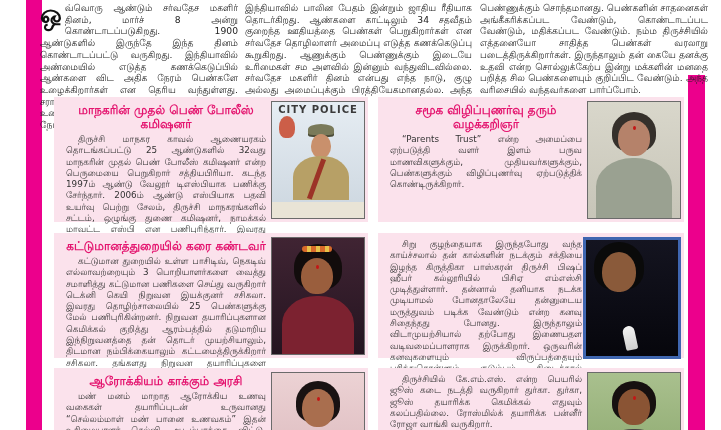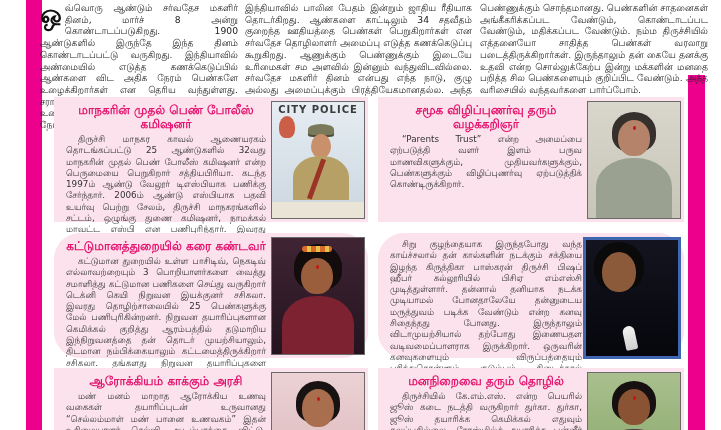--- a/index.html
+++ b/index.html
@@ -17,21 +17,21 @@
   .col-1{width:198px;}
   .col-2{width:227px;margin-left:7px;}
   .col-3{width:228px;margin-left:8px;}
   .dropcap{float:left;font-size:26px;line-height:23px;font-weight:bold;margin:1px 3px 0 0;color:#111;}
 
   
   .box{position:absolute;background:#fbe2ec;}
   .box.l{left:54px;width:314px;}
   .box.r{left:378px;width:306px;}
   .row1{top:97px;height:125px;}
-  .row2{top:233px;height:125px;border-radius:26px;}
+  .row2{top:233px;height:125px;}
   .row3{top:368px;height:125px;}
   .box .txt{margin:6px 102px 4px 12px;}
   .box h2{margin:0 0 3px 0;font-size:12px;line-height:14px;font-weight:bold;
           color:#e4156f;text-align:center;}
   .box p{margin:0 0 4px 0;font-size:8.8px;line-height:11.3px;text-align:justify;
          text-indent:12px;color:#333;}
   .box p:empty{display:none;}
 
   
   .photo{position:absolute;top:4px;right:3px;width:92px;height:116px;
@@ -164,21 +164,20 @@
     <div class="photo ph-selvi">
       <div class="hair"></div>
       <div class="head"></div>
       <div class="bindi"></div>
 
     </div>
   </div>
 
   <div class="box r row3">
     <div class="txt">
-      <h2>மனநிறைவை தரும் தொழில்</h2>
       <p>திருச்சியில் கே.எம்.எஸ். என்ற பெயரில் ஜூஸ் கடை நடத்தி வருகிறார் துர்கா. துர்கா, ஜூஸ் தயாரிக்க கெமிக்கல் எதுவும் கலப்பதில்லை. ரோஸ்மில்க் தயாரிக்க பன்னீர் ரோஜா வாங்கி வருகிறார்.</p>
     </div>
     <div class="photo ph-durga">
       <div class="hair"></div>
       <div class="head"></div>
       <div class="bindi"></div>
       <div class="torso"></div>
     </div>
   </div>
 

